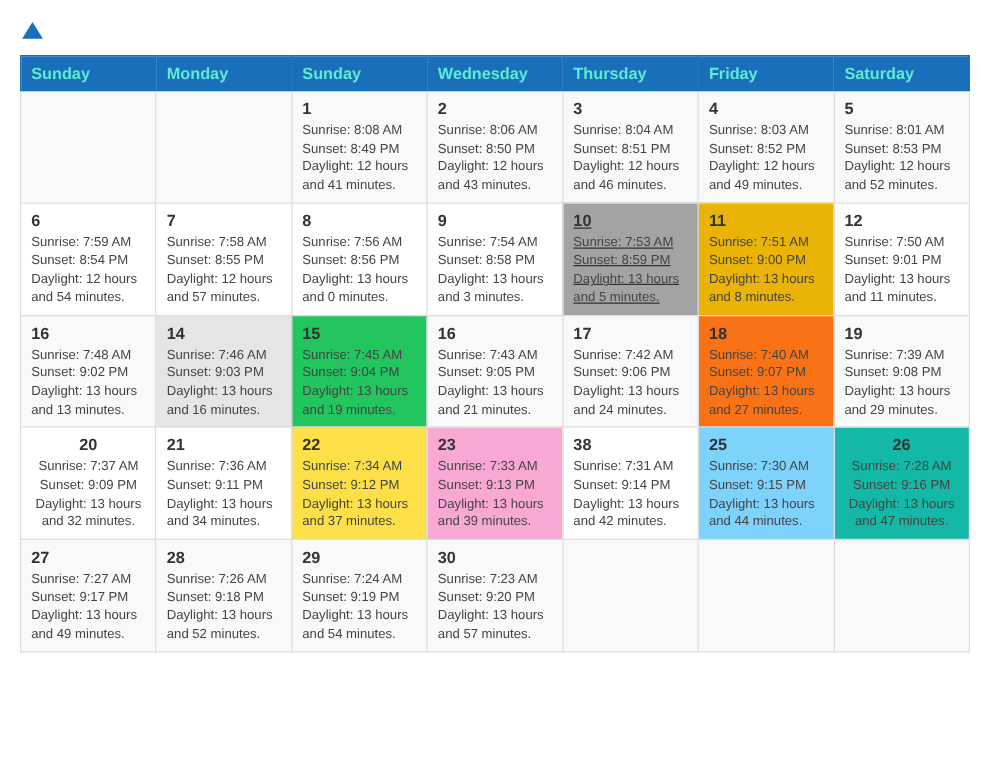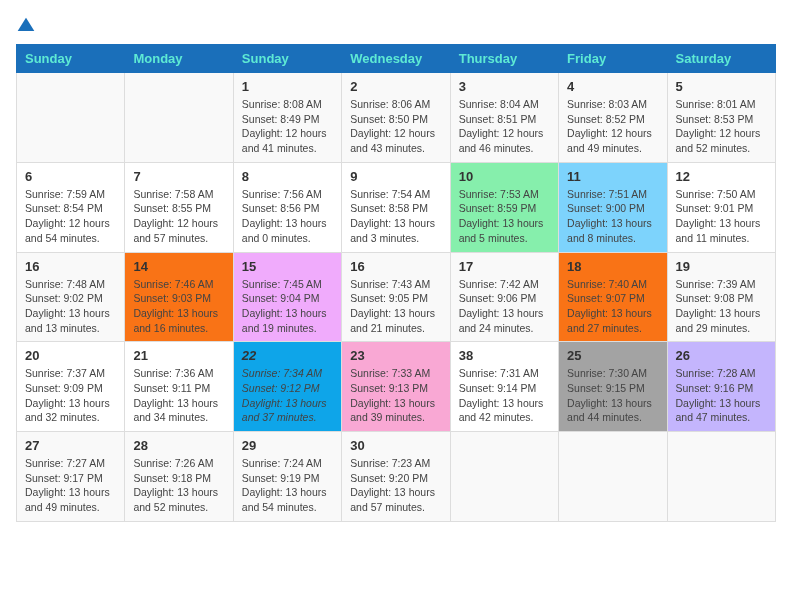--- a/index.html
+++ b/index.html
@@ -151,43 +151,43 @@
           <div class="day-info">Sunrise: 7:58 AM<br>Sunset: 8:55 PM<br>Daylight: 12 hours and 57 minutes.</div>
         </td>
         <td style="background: rgb(255, 255, 255);">
           <div class="day-number">8</div>
           <div class="day-info">Sunrise: 7:56 AM<br>Sunset: 8:56 PM<br>Daylight: 13 hours and 0 minutes.</div>
         </td>
         <td style="background: rgb(255, 255, 255);">
           <div class="day-number">9</div>
           <div class="day-info">Sunrise: 7:54 AM<br>Sunset: 8:58 PM<br>Daylight: 13 hours and 3 minutes.</div>
         </td>
-        <td style="background: #86efac;">
+        <td style="background: #a3a3a3; text-decoration: underline;">
           <div class="day-number">10</div>
           <div class="day-info">Sunrise: 7:53 AM<br>Sunset: 8:59 PM<br>Daylight: 13 hours and 5 minutes.</div>
         </td>
-        <td style="background: #7dd3fc;">
+        <td style="background: #eab308;">
           <div class="day-number">11</div>
           <div class="day-info">Sunrise: 7:51 AM<br>Sunset: 9:00 PM<br>Daylight: 13 hours and 8 minutes.</div>
         </td>
         <td style="background: rgb(255, 255, 255);">
           <div class="day-number">12</div>
           <div class="day-info">Sunrise: 7:50 AM<br>Sunset: 9:01 PM<br>Daylight: 13 hours and 11 minutes.</div>
         </td>
       </tr>
       <tr>
         <td style="background: rgb(249, 249, 249);">
           <div class="day-number">16</div>
           <div class="day-info">Sunrise: 7:48 AM<br>Sunset: 9:02 PM<br>Daylight: 13 hours and 13 minutes.</div>
         </td>
-        <td style="background: #f97316;">
+        <td style="background: #e5e5e5;">
           <div class="day-number">14</div>
           <div class="day-info">Sunrise: 7:46 AM<br>Sunset: 9:03 PM<br>Daylight: 13 hours and 16 minutes.</div>
         </td>
-        <td style="background: #f0abfc;">
+        <td style="background: #22c55e;">
           <div class="day-number">15</div>
           <div class="day-info">Sunrise: 7:45 AM<br>Sunset: 9:04 PM<br>Daylight: 13 hours and 19 minutes.</div>
         </td>
         <td style="background: rgb(249, 249, 249);">
           <div class="day-number">16</div>
           <div class="day-info">Sunrise: 7:43 AM<br>Sunset: 9:05 PM<br>Daylight: 13 hours and 21 minutes.</div>
         </td>
         <td style="background: rgb(249, 249, 249);">
           <div class="day-number">17</div>
           <div class="day-info">Sunrise: 7:42 AM<br>Sunset: 9:06 PM<br>Daylight: 13 hours and 24 minutes.</div>
@@ -195,45 +195,45 @@
         <td style="background: #f97316;">
           <div class="day-number">18</div>
           <div class="day-info">Sunrise: 7:40 AM<br>Sunset: 9:07 PM<br>Daylight: 13 hours and 27 minutes.</div>
         </td>
         <td style="background: rgb(249, 249, 249);">
           <div class="day-number">19</div>
           <div class="day-info">Sunrise: 7:39 AM<br>Sunset: 9:08 PM<br>Daylight: 13 hours and 29 minutes.</div>
         </td>
       </tr>
       <tr>
-        <td style="background: rgb(255, 255, 255);">
+        <td style="background: rgb(255, 255, 255); text-align: center;">
           <div class="day-number">20</div>
           <div class="day-info">Sunrise: 7:37 AM<br>Sunset: 9:09 PM<br>Daylight: 13 hours and 32 minutes.</div>
         </td>
         <td style="background: rgb(255, 255, 255); margin-top: 12px;">
           <div class="day-number">21</div>
           <div class="day-info">Sunrise: 7:36 AM<br>Sunset: 9:11 PM<br>Daylight: 13 hours and 34 minutes.</div>
         </td>
-        <td style="background: #0ea5e9; font-style: italic;">
+        <td style="background: #fde047;">
           <div class="day-number">22</div>
           <div class="day-info">Sunrise: 7:34 AM<br>Sunset: 9:12 PM<br>Daylight: 13 hours and 37 minutes.</div>
         </td>
         <td style="background: #f9a8d4;">
           <div class="day-number">23</div>
           <div class="day-info">Sunrise: 7:33 AM<br>Sunset: 9:13 PM<br>Daylight: 13 hours and 39 minutes.</div>
         </td>
         <td style="background: rgb(255, 255, 255);">
           <div class="day-number">38</div>
           <div class="day-info">Sunrise: 7:31 AM<br>Sunset: 9:14 PM<br>Daylight: 13 hours and 42 minutes.</div>
         </td>
-        <td style="background: #a3a3a3; margin-top: 37px;">
+        <td style="background: #7dd3fc; margin-top: 37px;">
           <div class="day-number">25</div>
           <div class="day-info">Sunrise: 7:30 AM<br>Sunset: 9:15 PM<br>Daylight: 13 hours and 44 minutes.</div>
         </td>
-        <td style="background: #c4b5fd;">
+        <td style="background: #14b8a6; text-align: center;">
           <div class="day-number">26</div>
           <div class="day-info">Sunrise: 7:28 AM<br>Sunset: 9:16 PM<br>Daylight: 13 hours and 47 minutes.</div>
         </td>
       </tr>
       <tr>
         <td style="background: rgb(249, 249, 249);">
           <div class="day-number">27</div>
           <div class="day-info">Sunrise: 7:27 AM<br>Sunset: 9:17 PM<br>Daylight: 13 hours and 49 minutes.</div>
         </td>
         <td style="background: rgb(249, 249, 249); margin-top: 12px;">

